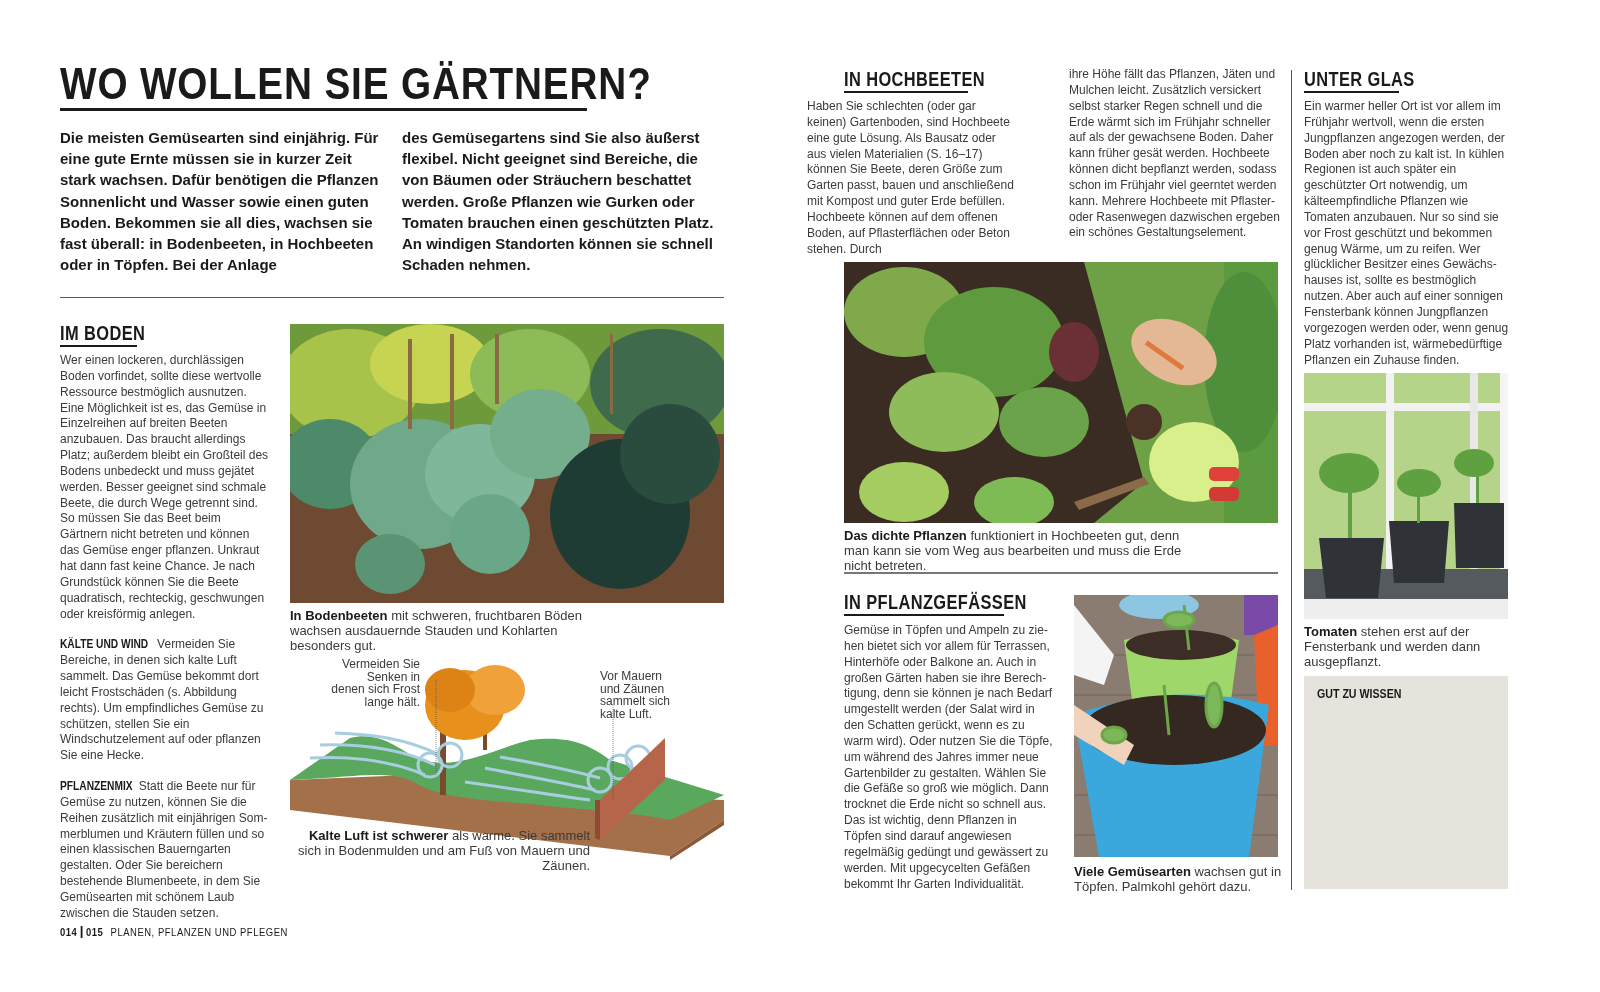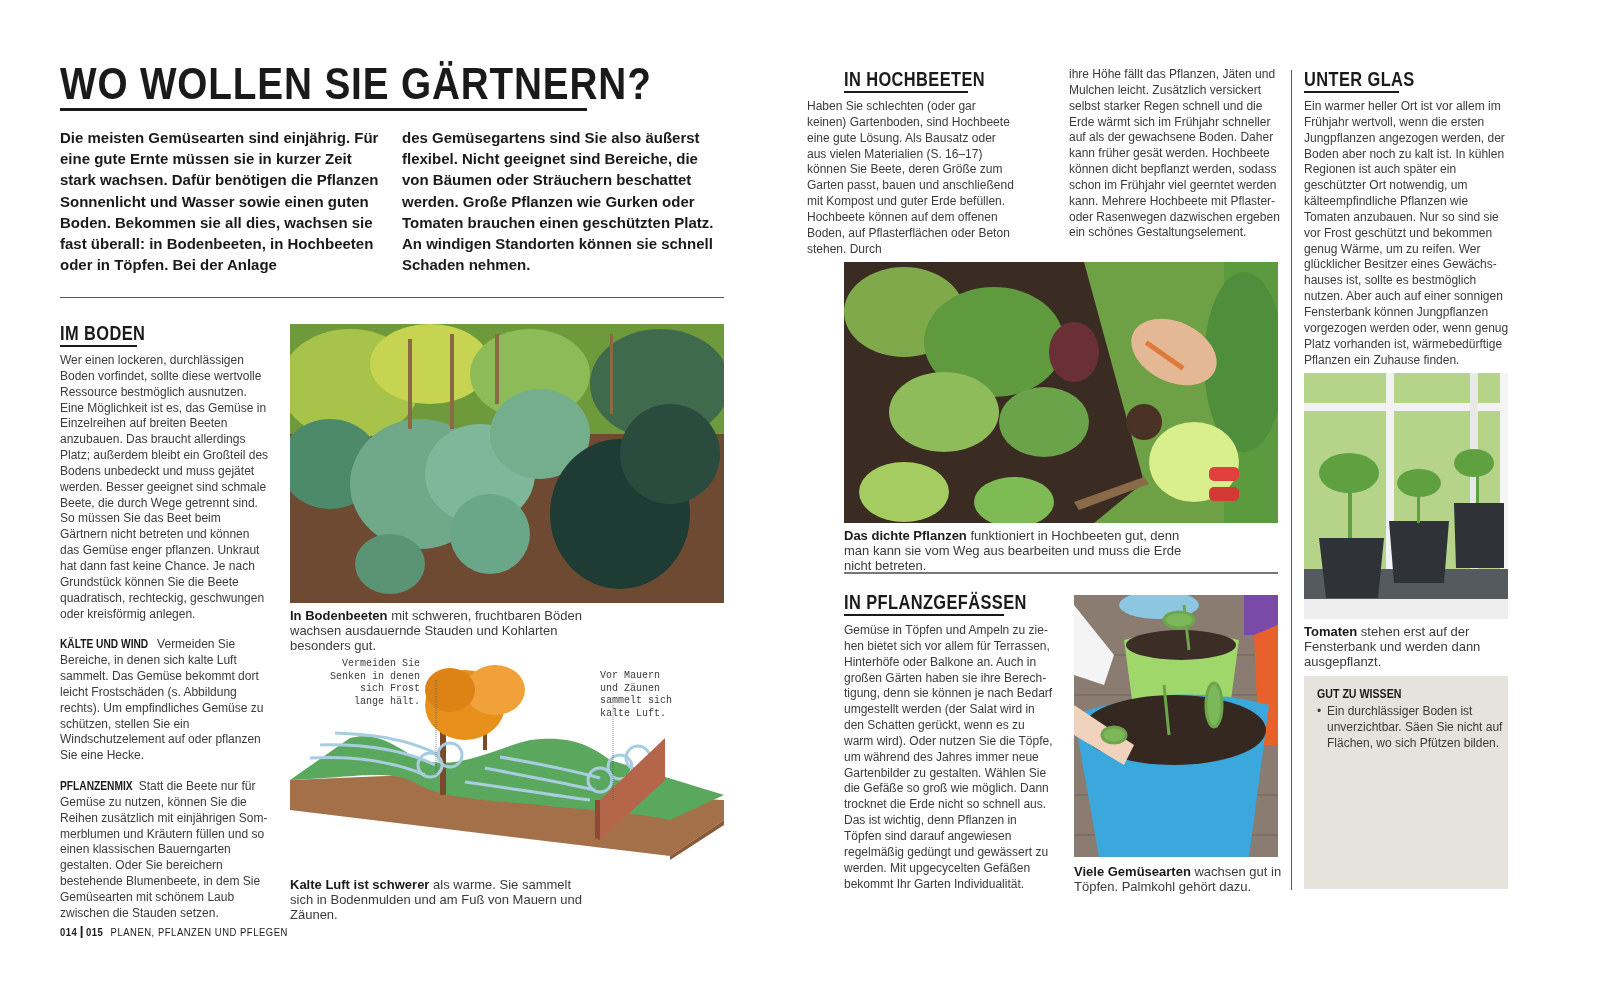--- a/index.html
+++ b/index.html
@@ -21,21 +21,21 @@
   .vrule{background:#555;width:1px;}
   .hrule{background:#777;height:2px;}
   .tipbox{background:#e6e2dc;padding-left:16px;}
   .tiptitle{font-weight:700;font-size:12.5px;color:#1a1a1a;transform:scaleX(0.85);transform-origin:left top;white-space:nowrap;}
   .tips{list-style:none;font-size:12px;line-height:15.85px;color:#3a3a3a;}
   .tips li{position:relative;padding-left:10px;}
   .tips li::before{content:"•";position:absolute;left:0;top:0;}
   .footer{left:60px;top:926px;font-size:10.5px;font-weight:700;color:#1a1a1a;letter-spacing:0.6px;transform:scaleX(0.9);transform-origin:left top;white-space:nowrap;}
   .footer .sep{display:inline-block;width:1.5px;height:12px;background:#1a1a1a;vertical-align:-2px;margin:0 4px;}
   .footer .sec{font-weight:400;margin-left:8px;}
-  .dlabel{font-size:10px;line-height:12.5px;color:#3a3a3a;font-family:Liberation Mono, monospace;}
+  .dlabel{font-size:12px;line-height:12.5px;color:#3a3a3a;}
 </style>
 </head>
 <body>
 
 <div class="abs title">WO WOLLEN SIE GÄRTNERN?</div>
 <div class="abs title-rule"></div>
 
 <div class="abs intro" style="left:60px;">Die meisten Gemüsearten sind einjährig. Für eine gute Ernte müssen sie in kurzer Zeit stark wachsen. Dafür benötigen die Pflanzen Sonnenlicht und Wasser sowie einen guten Boden. Bekommen sie all dies, wachsen sie fast überall: in Bodenbeeten, in Hochbeeten oder in Töpfen. Bei der Anlage</div>
 <div class="abs intro" style="left:402px;">des Gemüsegartens sind Sie also äußerst flexibel. Nicht geeignet sind Bereiche, die von Bäumen oder Sträuchern beschattet werden. Große Pflanzen wie Gurken oder Tomaten brauchen einen geschützten Platz. An windigen Standorten können sie schnell Schaden nehmen.</div>
 <div class="abs intro-rule"></div>
@@ -103,21 +103,21 @@
       <circle cx="348" cy="98" r="12"></circle>
     </g>
 
     <polygon points="310,140 375,78 375,120 310,180" fill="#b5654a"></polygon>
     <polygon points="305,140 310,140 310,180 305,178" fill="#8e4a34"></polygon>
 
     <line x1="146" y1="20" x2="146" y2="115" stroke="#444" stroke-width="0.6" stroke-dasharray="1,1"></line>
     <line x1="323" y1="45" x2="323" y2="140" stroke="#444" stroke-width="0.6" stroke-dasharray="1,1"></line>
   </svg>
 </div>
-<div class="abs cap" style="left:290px;top:877px;width:300px;"><b>Kalte Luft ist schwerer</b><span> als warme. Sie sammelt sich in Bodenmulden und am Fuß von Mauern und Zäunen.</span></div>
+<div class="abs cap" style="left:290px;top:828px;width:300px;text-align:right;"><b>Kalte Luft ist schwerer</b><span> als warme. Sie sammelt sich in Bodenmulden und am Fuß von Mauern und Zäunen.</span></div>
 
 <div class="abs footer">
   <span>014</span><span class="sep"></span><span>015</span><span class="sec">PLANEN, PFLANZEN UND PFLEGEN</span>
 </div>
 
 <div class="abs h2" style="left:844px;top:67px;">IN HOCHBEETEN</div>
 <div class="abs h2rule" style="left:844px;top:91px;width:124px;"></div>
 <div class="abs body" style="left:807px;top:99px;width:210px;">Haben Sie schlechten (oder gar keinen) Gartenboden, sind Hochbeete eine gute Lösung. Als Bausatz oder aus vielen Materialien (S. 16–17) können Sie Beete, deren Größe zum Garten passt, bauen und anschließend mit Kompost und guter Erde befüllen. Hochbeete können auf dem offenen Boden, auf Pflaster­flächen oder Beton stehen. Durch</div>
 <div class="abs body" style="left:1069px;top:67px;width:212px;">ihre Höhe fällt das Pflanzen, Jäten und Mulchen leicht. Zusätzlich versickert selbst starker Regen schnell und die Erde wärmt sich im Frühjahr schneller auf als der gewachsene Boden. Daher kann früher gesät werden. Hochbeete können dicht bepflanzt werden, sodass schon im Frühjahr viel geerntet werden kann. Mehrere Hochbeete mit Pflaster- oder Rasenwegen dazwischen ergeben ein schönes Gestaltungselement.</div>
 
@@ -210,15 +210,14 @@
       <ellipse cx="170" cy="90" rx="20" ry="14"></ellipse>
       <rect x="172" y="90" width="3" height="40"></rect>
     </g>
   </svg>
 </div>
 <div class="abs cap" style="left:1304px;top:624px;width:210px;"><b>Tomaten</b><span> stehen erst auf der Fenster­bank und werden dann ausgepflanzt.</span></div>
 
 <div class="abs tipbox" style="left:1304px;top:676px;width:204px;height:213px;">
   <div class="tiptitle" style="position:absolute;left:13px;top:11px;">GUT ZU WISSEN</div>
   <ul class="tips" style="position:absolute;left:13px;top:28px;width:186px;">
-    <li>Ein durchlässiger Boden ist unverzichtbar. Säen Sie nicht auf Flächen, wo sich Pfützen bilden.</li>
   </ul>
 </div>
 
 </body></html>

